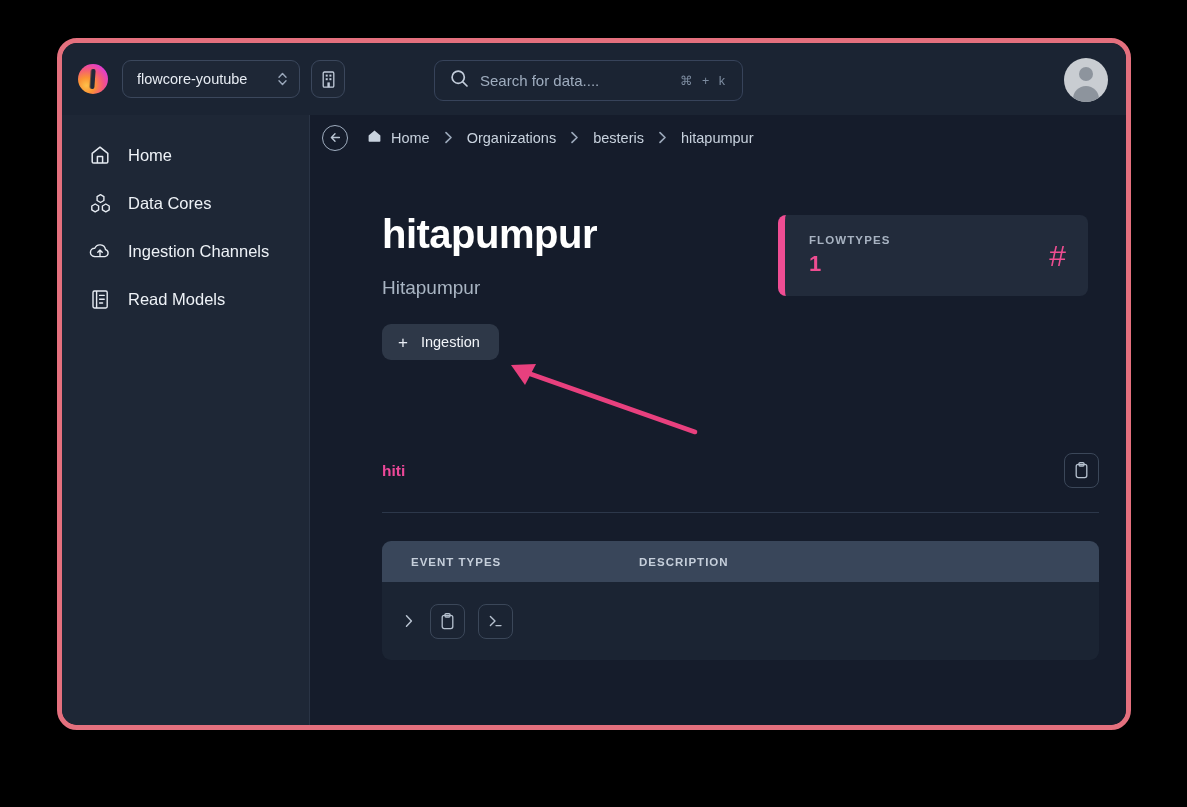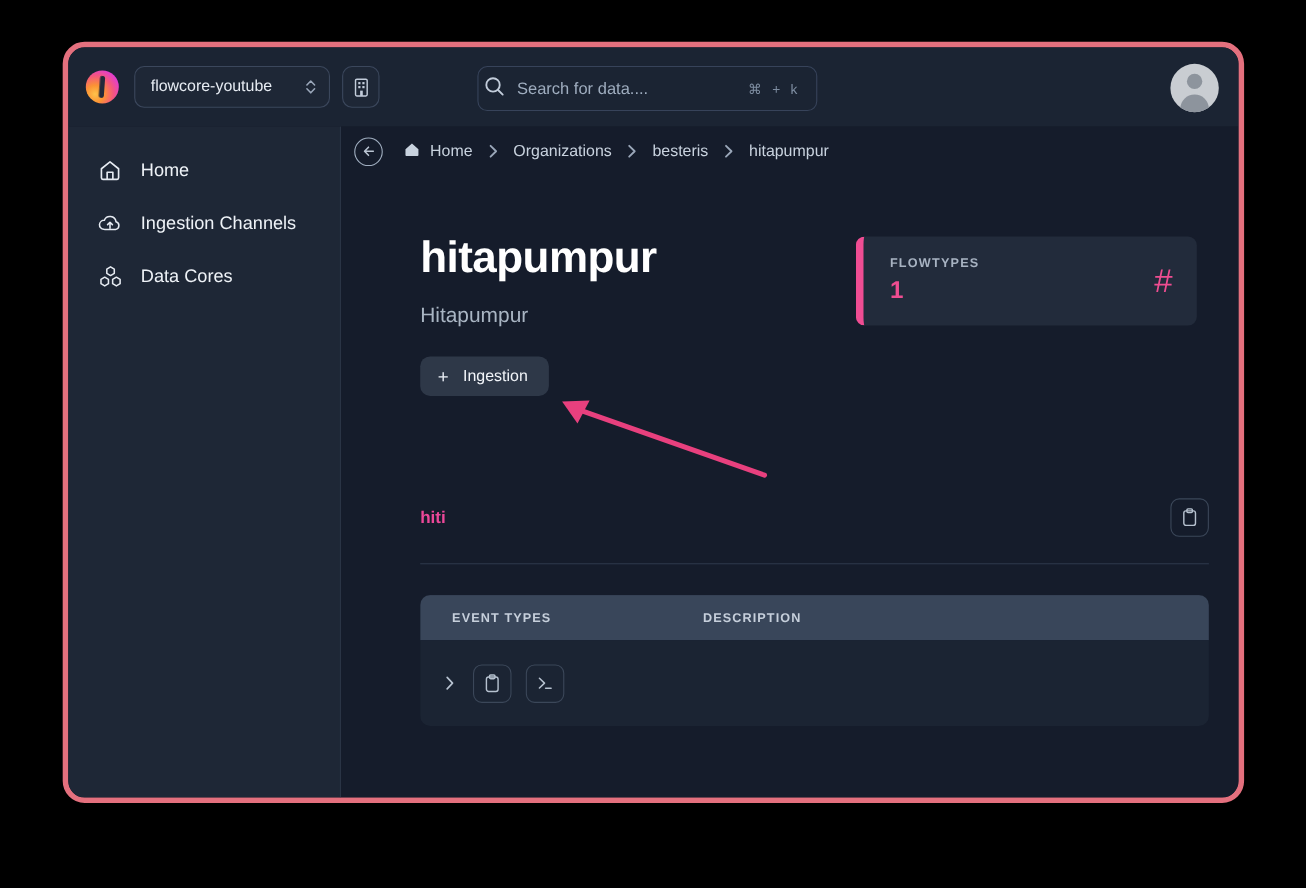--- a/index.html
+++ b/index.html
@@ -73,21 +73,21 @@
     width: 34px; height: 38px;
     border: 1px solid #3b475c; border-radius: 9px;
     background: #1e2736;
     display: flex; align-items: center; justify-content: center;
   }
   .searchbar {
     position: absolute; left: 372px; top: 17px;
     width: 309px; height: 41px;
     border: 1px solid #37435a; border-radius: 9px;
     background: #1b2433;
-    display: flex; align-items: center; padding: 0 14px 0 5px;
+    display: flex; align-items: center; padding: 0 14px 0 15px;
   }
   .search-ph { color: #9fadbf; font-size: 15px; margin-left: 11px; flex: 1; }
   .kbd { color: #7e8da1; font-size: 12.5px; letter-spacing: 3px; }
   .avatar {
     position: absolute; right: 18px; top: 15px;
     width: 44px; height: 44px; border-radius: 50%;
     background: #c9cdd2; overflow: hidden;
     display: flex; align-items: flex-end; justify-content: center;
   }
   .avatar .head { position: absolute; top: 9px; width: 14px; height: 14px; border-radius: 50%; background: #8d949d; }
@@ -240,39 +240,49 @@
               <svg width="22" height="22" viewBox="0 0 22 22" fill="none">
                 <path d="M3.2 9.4L11 3.2l7.8 6.2v8.3a1.3 1.3 0 0 1-1.3 1.3H4.5a1.3 1.3 0 0 1-1.3-1.3z" stroke="#e6ebf2" stroke-width="1.5" stroke-linejoin="round"></path>
                 <path d="M8.4 19V12.6h5.2V19" stroke="#e6ebf2" stroke-width="1.5" stroke-linejoin="round"></path>
               </svg>
             </span>
             <span>Home</span>
           </div>
 
           <div class="nav-item">
             <span class="ico">
-              <svg width="24" height="23" viewBox="0 0 24 23" fill="none">
-                <path d="M6.3 16.5a4.1 4.1 0 0 1 .5-8.2 5.6 5.6 0 0 1 10.7 1.3 3.6 3.6 0 0 1-.4 7h-10" stroke="#e6ebf2" stroke-width="1.4" stroke-linecap="round" stroke-linejoin="round"></path>
-                <path d="M12 15.6V10m0 0l-2.2 2.2M12 10l2.2 2.2" stroke="#e6ebf2" stroke-width="1.4" stroke-linecap="round" stroke-linejoin="round"></path>
-              </svg>
-            </span>
-            <span>Ingestion Channels</span>
-          </div>
-
-          <div class="nav-item">
-            <span class="ico">
               <svg width="23" height="23" viewBox="0 0 23 23" fill="none">
                 <path d="M11.5 2.6l3.4 2v3.9l-3.4 2-3.4-2V4.6z" stroke="#e6ebf2" stroke-width="1.4" stroke-linejoin="round"></path>
                 <path d="M6.2 12l3.4 2v3.9l-3.4 2-3.4-2V14z" stroke="#e6ebf2" stroke-width="1.4" stroke-linejoin="round"></path>
                 <path d="M16.8 12l3.4 2v3.9l-3.4 2-3.4-2V14z" stroke="#e6ebf2" stroke-width="1.4" stroke-linejoin="round"></path>
               </svg>
             </span>
             <span>Data Cores</span>
           </div>
 
+          <div class="nav-item">
+            <span class="ico">
+              <svg width="24" height="23" viewBox="0 0 24 23" fill="none">
+                <path d="M6.3 16.5a4.1 4.1 0 0 1 .5-8.2 5.6 5.6 0 0 1 10.7 1.3 3.6 3.6 0 0 1-.4 7h-10" stroke="#e6ebf2" stroke-width="1.4" stroke-linecap="round" stroke-linejoin="round"></path>
+                <path d="M12 15.6V10m0 0l-2.2 2.2M12 10l2.2 2.2" stroke="#e6ebf2" stroke-width="1.4" stroke-linecap="round" stroke-linejoin="round"></path>
+              </svg>
+            </span>
+            <span>Ingestion Channels</span>
+          </div>
+
+          <div class="nav-item">
+            <span class="ico">
+              <svg width="22" height="23" viewBox="0 0 22 23" fill="none">
+                <rect x="4" y="3" width="14.2" height="17" rx="1.4" stroke="#e6ebf2" stroke-width="1.4"></rect>
+                <path d="M7.6 3v17" stroke="#e6ebf2" stroke-width="1.4"></path>
+                <path d="M10.6 7.4h4.6M10.6 11.2h4.6M10.6 15h3" stroke="#e6ebf2" stroke-width="1.4" stroke-linecap="round"></path>
+              </svg>
+            </span>
+            <span>Read Models</span>
+          </div>
 
         </div>
 
         <div class="content">
 
           <div class="crumbbar">
             <div class="back-btn">
               <svg width="13" height="13" viewBox="0 0 13 13" fill="none">
                 <path d="M10.4 6.5H2.8M6 2.8L2.4 6.5 6 10.2" stroke="#b9c4d2" stroke-width="1.4" stroke-linecap="round" stroke-linejoin="round"></path>
               </svg>

